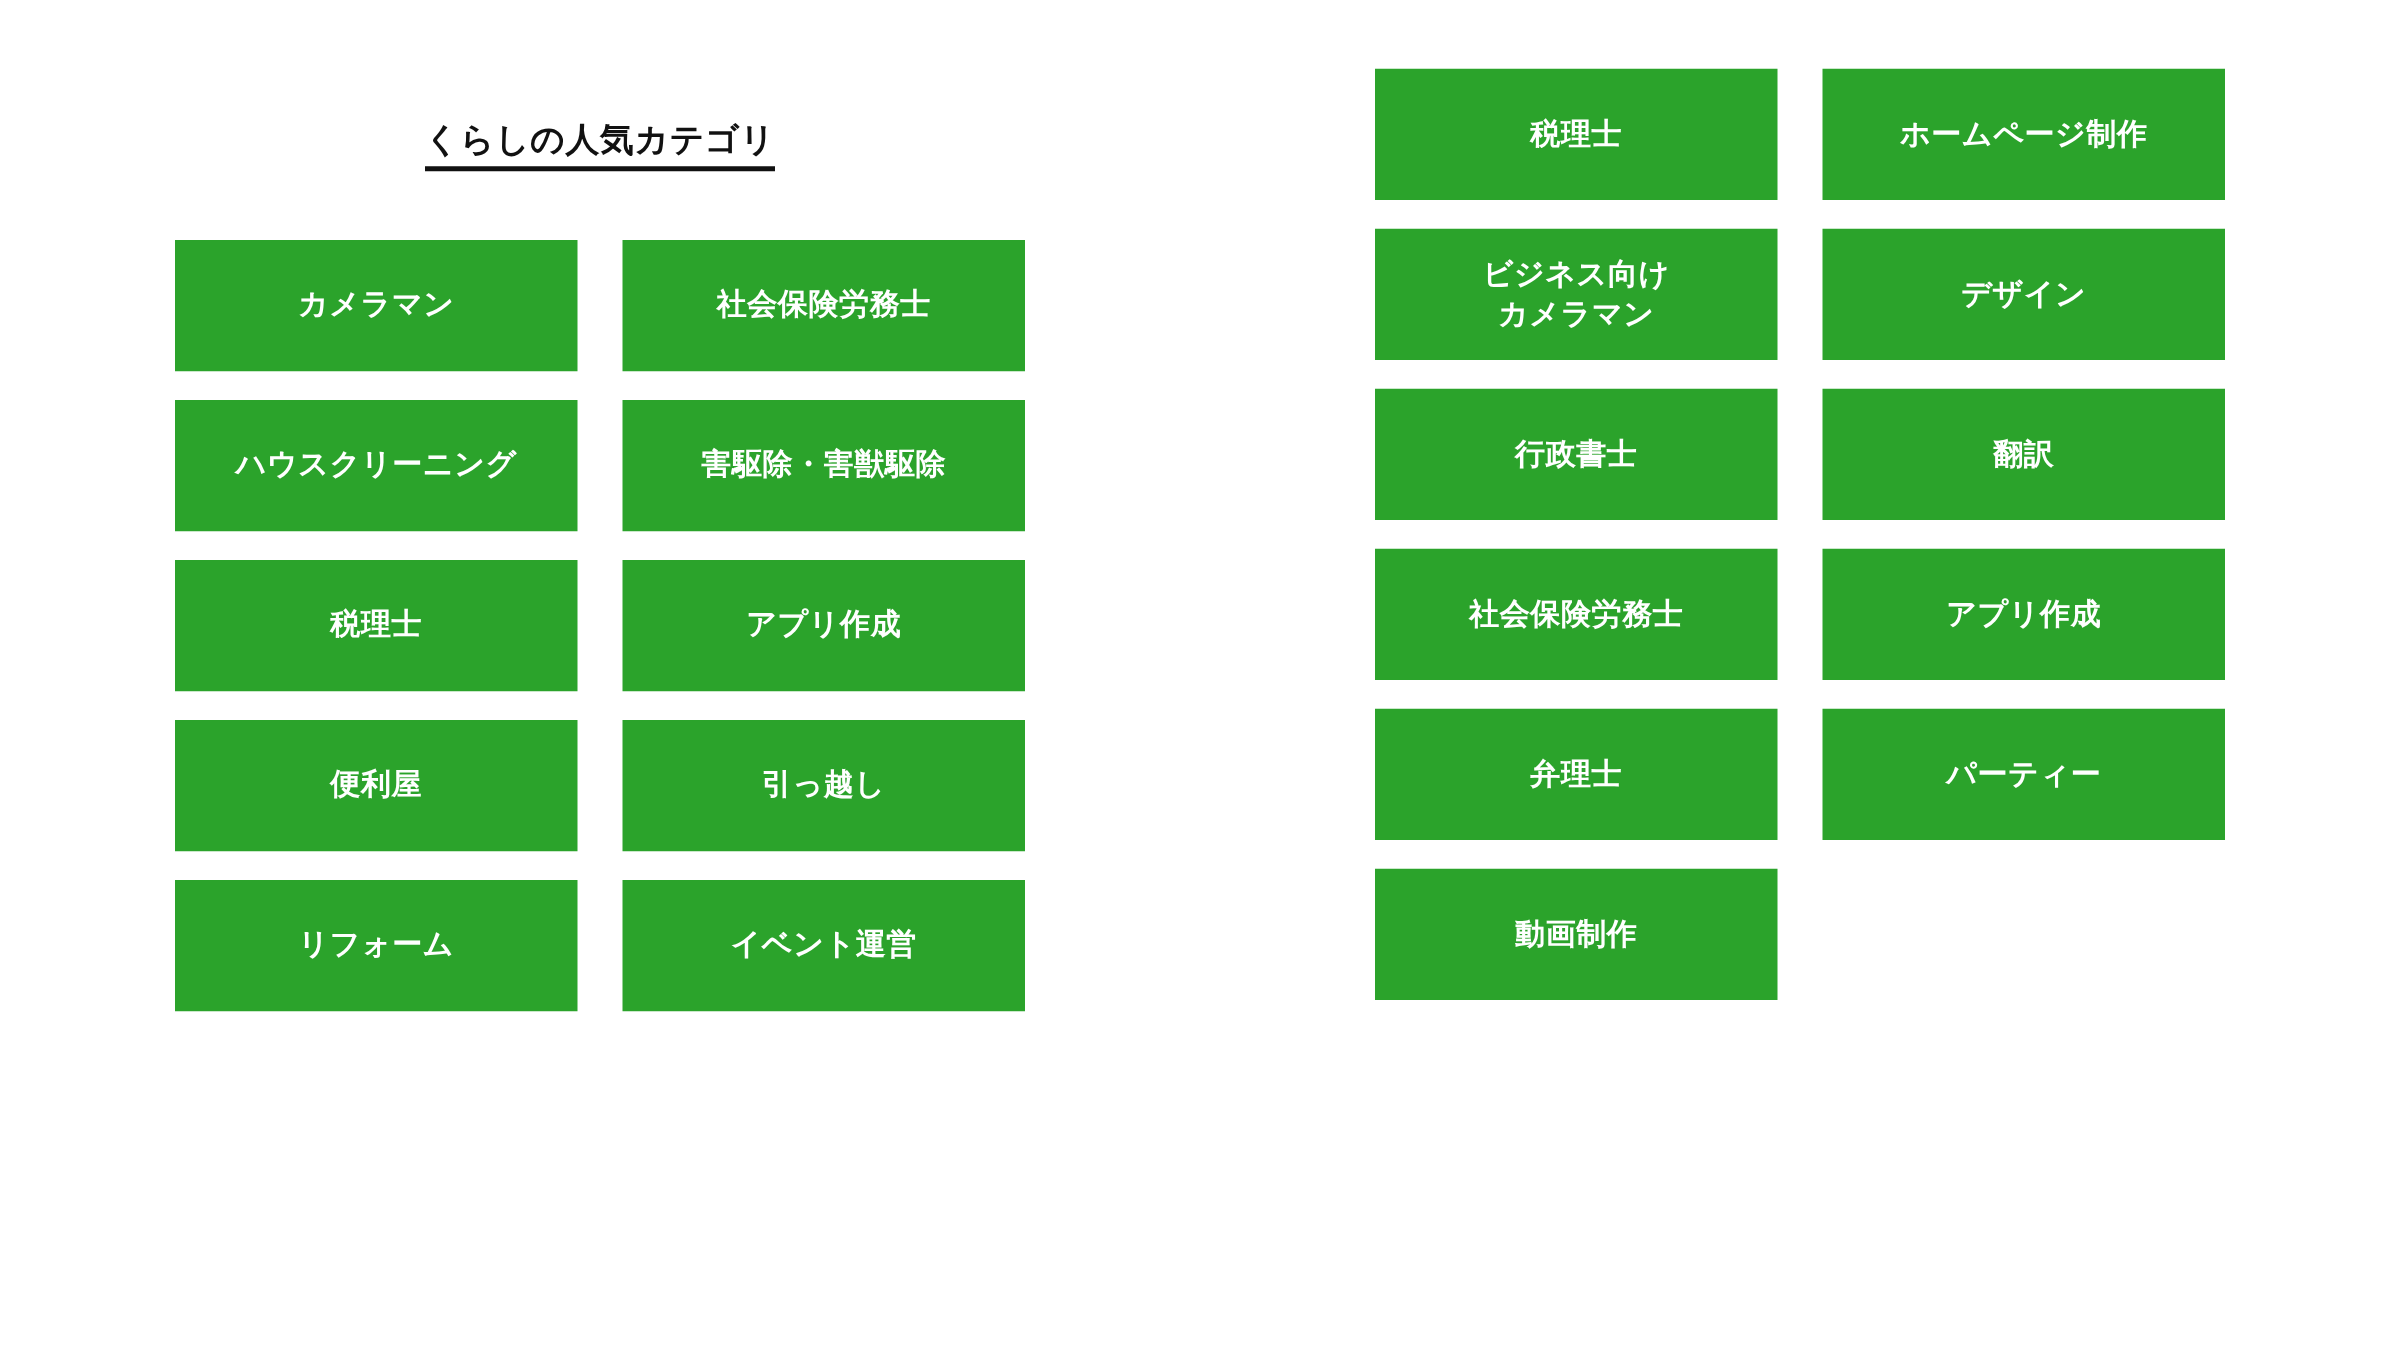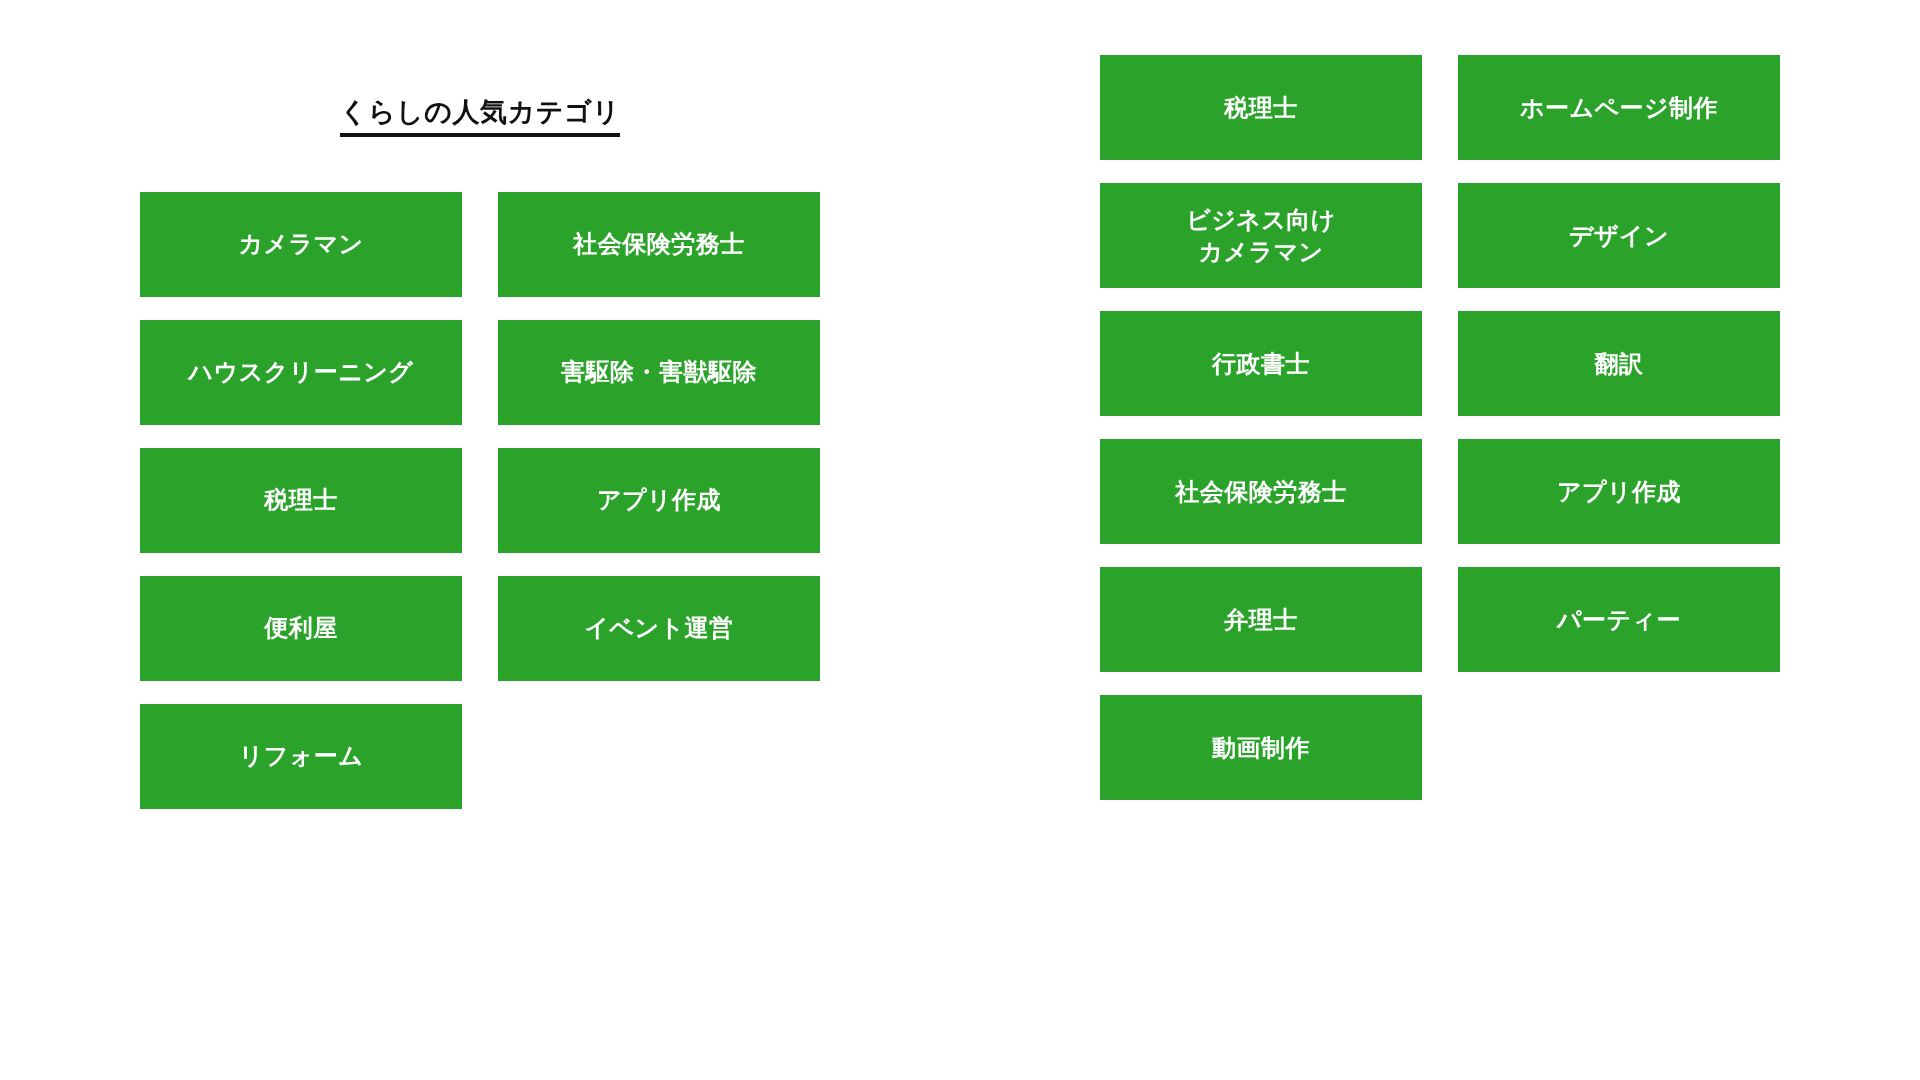--- a/index.html
+++ b/index.html
@@ -94,20 +94,21 @@
           <div class="chip">カメラマン</div>
           <div class="chip">ハウスクリーニング</div>
           <div class="chip">税理士</div>
           <div class="chip">便利屋</div>
           <div class="chip">リフォーム</div>
         </div>
         <div class="column">
           <div class="chip">社会保険労務士</div>
           <div class="chip">害駆除・害獣駆除</div>
           <div class="chip">アプリ作成</div>
+          <div class="chip">引っ越し</div>
           <div class="chip">イベント運営</div>
         </div>
       </div>
     </div>
 
     <div class="section right">
       <div class="columns">
         <div class="column">
           <div class="chip">税理士</div>
           <div class="chip">ビジネス向け

